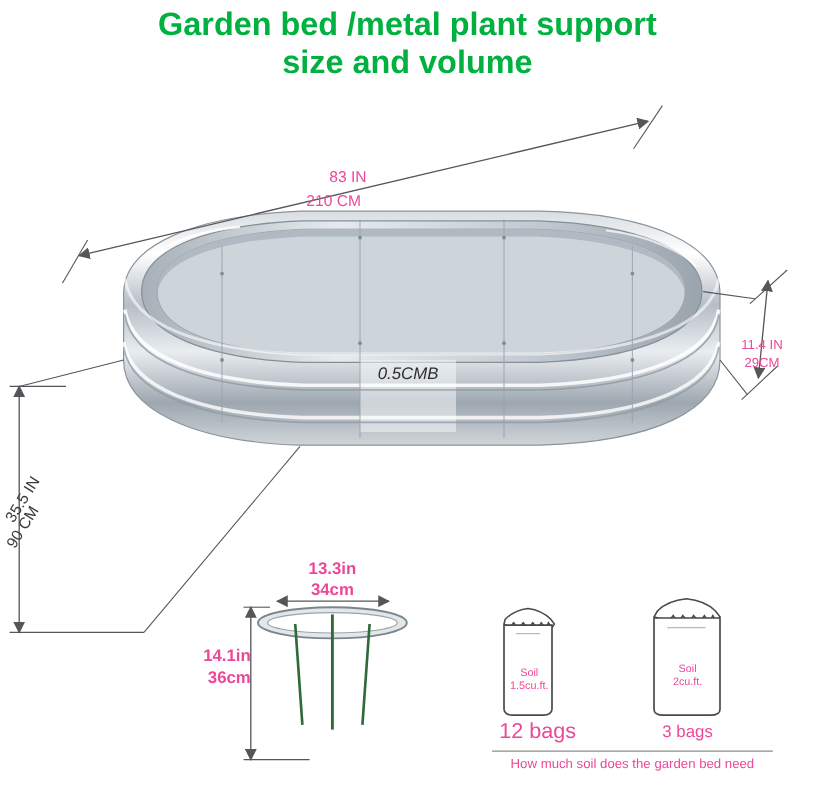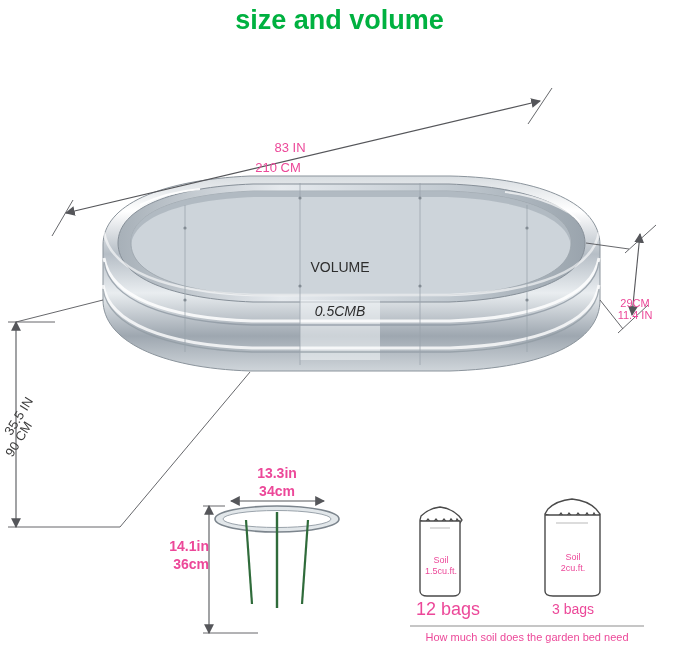--- a/index.html
+++ b/index.html
@@ -45,20 +45,21 @@
     line-height:15px;
     text-align:center;
   }
 </style>
 </head>
 <body>
 
 <div class="root">
 
   <div class="title">
+    <div>Garden bed /metal plant support</div>
     <div>size and volume</div>
   </div>
 
   <svg class="canvas" viewBox="0 0 679 655">
     <defs>
       <linearGradient id="metal" x1="0" y1="0" x2="0" y2="1">
         <stop offset="0%" stop-color="#d8dde1"></stop>
         <stop offset="18%" stop-color="#ffffff"></stop>
         <stop offset="40%" stop-color="#b6bec6"></stop>
         <stop offset="60%" stop-color="#e9edf0"></stop>
@@ -202,24 +203,23 @@
                L574,519 L569,513 L565,519 L561,513 L557,518 L545,514 Z" fill="#ffffff" stroke="#4a4a4a" stroke-width="1.3"></path>
       <path d="M545,515 L545,591 C545,594 548,596 553,596 L592,596 C597,596 600,594 600,591 L600,515 Z" fill="#ffffff" stroke="#4a4a4a" stroke-width="1.4"></path>
       <path d="M556,523 L588,523" stroke="#b9b9b9" stroke-width="1"></path>
     </g>
     <line x1="410" y1="626" x2="644" y2="626" stroke="#8d8d8d" stroke-width="1"></line>
   </svg>
 
   <div class="lbl" style="left:220px; top:140px; width:140px;">83 IN</div>
   <div class="lbl" style="left:208px; top:160px; width:140px;">210 CM</div>
 
-  <div class="lbl vol" style="left:250px; top:258px; width:180px;">VOLUME</div>
   <div class="lbl vol" style="left:250px; top:302px; width:180px;font-style:italic;">0.5CMB</div>
 
-  <div class="lbl small" style="left:605px; top:281px; width:60px;margin-top:27px;">11.4 IN</div>
+  <div class="lbl small" style="left:605px; top:281px; width:60px;">11.4 IN</div>
   <div class="lbl small" style="left:605px; top:296px; width:60px;">29CM</div>
 
   <div class="rot" style="left:25px; top:420px; transform: rotate(-58deg) translate(-50%, -100%);">35.5 IN</div>
   <div class="rot" style="left:25px; top:443px; transform: rotate(-58deg) translate(-50%, -100%);">90 CM</div>
 
   <div class="lbl bold" style="left:222px; top:466px; width:110px; font-size:14px;">13.3in</div>
   <div class="lbl bold" style="left:222px; top:484px; width:110px; font-size:14px;">34cm</div>
 
   <div class="lbl bold" style="left:163px; top:539px; width:46px; font-size:14px; text-align:right;">14.1in</div>
   <div class="lbl bold" style="left:163px; top:557px; width:46px; font-size:14px; text-align:right;">36cm</div>

